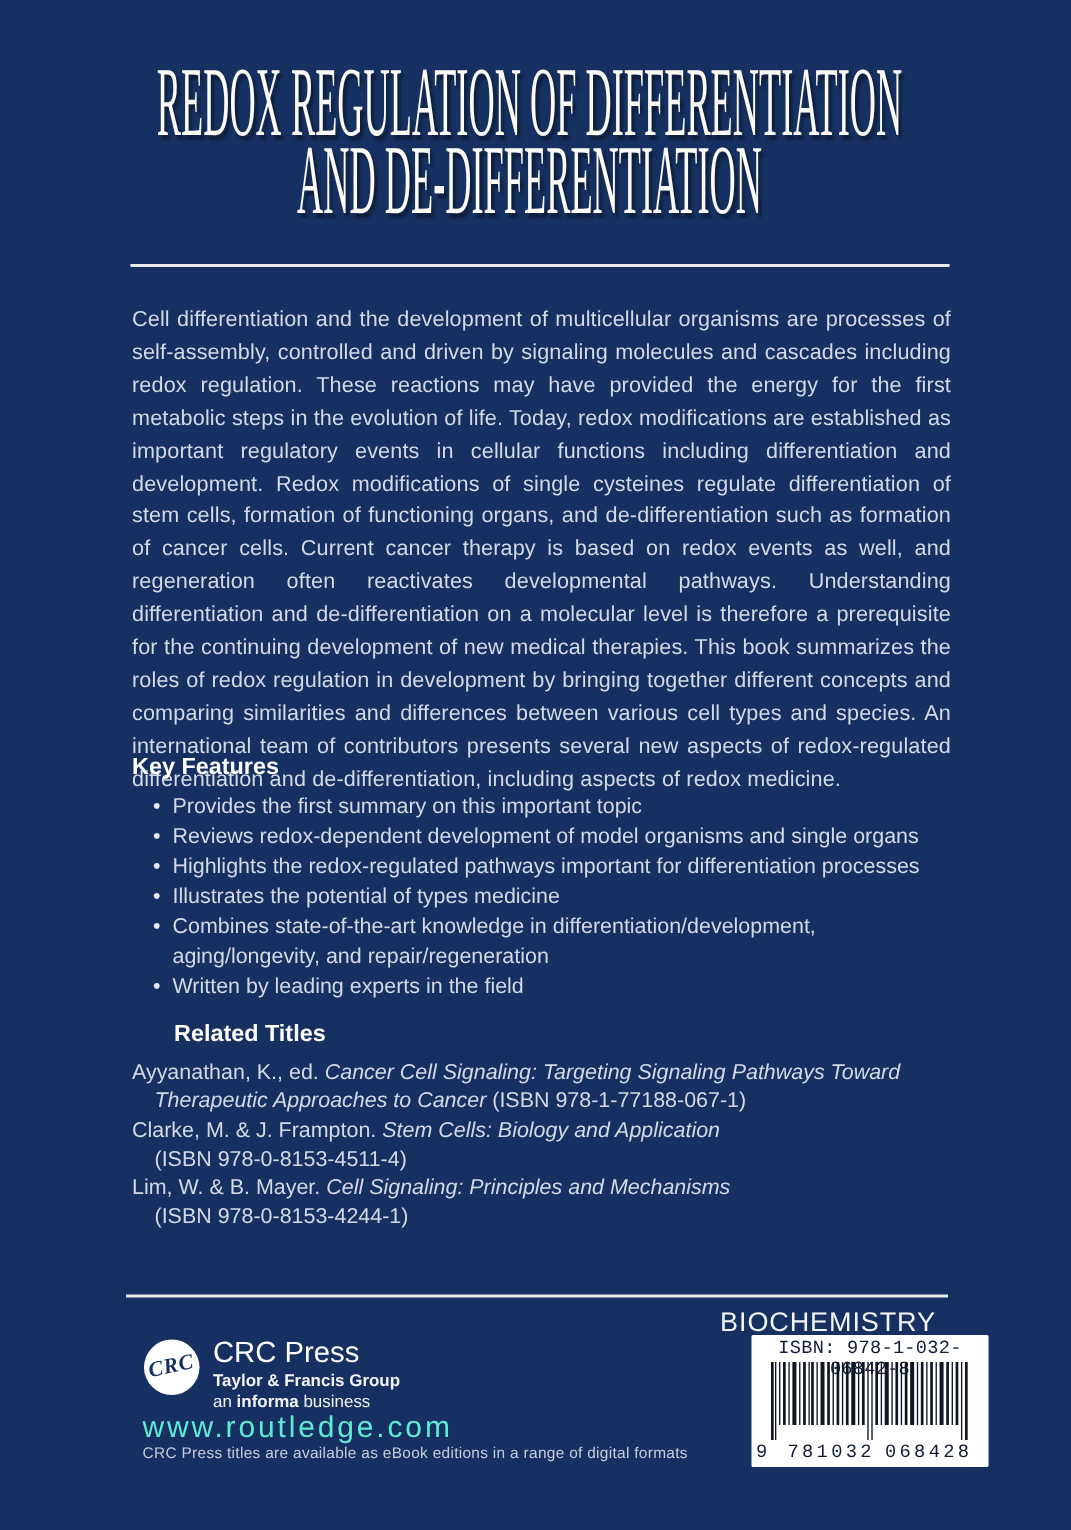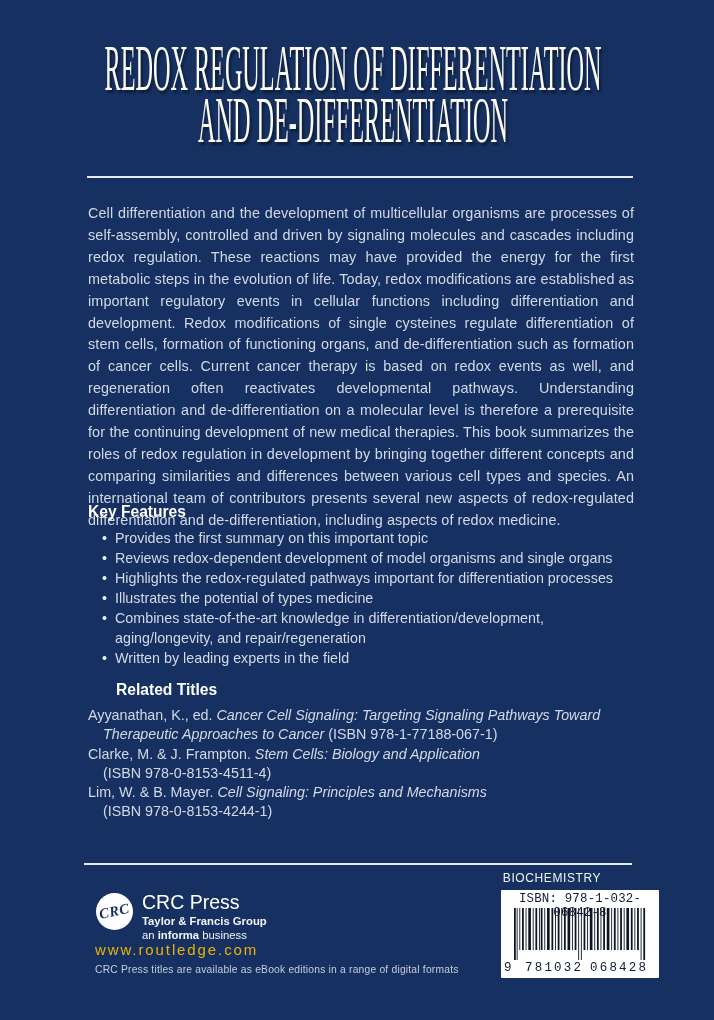--- a/index.html
+++ b/index.html
@@ -55,30 +55,30 @@
     font-family:"Liberation Serif",serif;font-style:italic;font-weight:bold;
     font-size:14.5px;color:#15305e;transform:rotate(-12deg);letter-spacing:.5px;
   }
   .pub-text{position:absolute;left:142px;top:892px;line-height:1;}
   .pub-name{font-size:19.5px;color:#ffffff;line-height:21px;}
   .pub-group{font-size:11.3px;font-weight:bold;color:#f2f4f8;line-height:13px;margin-top:2px;}
   .pub-tagline{font-size:11.3px;color:#f2f4f8;line-height:13px;margin-top:1px;}
   .pub-tagline .b{font-weight:bold;text-align:center;}
   .website{
     position:absolute;left:95px;top:941px;
-    font-size:15px;letter-spacing:1.9px;color:#eab308;
+    font-size:20px;letter-spacing:1.9px;color:#5eead4;
   }
   .ebook-note{
     position:absolute;left:95px;top:964px;
     font-size:10.3px;color:#c5ccdc;letter-spacing:.2px;
   }
   
   .category{
     position:absolute;left:473px;top:871px;width:158px;
-    text-align:center;font-size:12px;letter-spacing:.6px;color:#f2f4f8;
+    text-align:center;font-size:18px;letter-spacing:.6px;color:#f2f4f8;
   }
   .barcode-box{
     position:absolute;left:501px;top:890px;width:158px;height:88px;
     background:#ffffff;border-radius:1px;font-family:Liberation Mono, monospace;
   }
   .isbn-label{
     position:absolute;left:0;top:2px;width:158px;text-align:center;
     font-size:12.4px;color:#101c38;letter-spacing:.2px;
   }
   .bars{position:absolute;left:13px;top:18px;}

